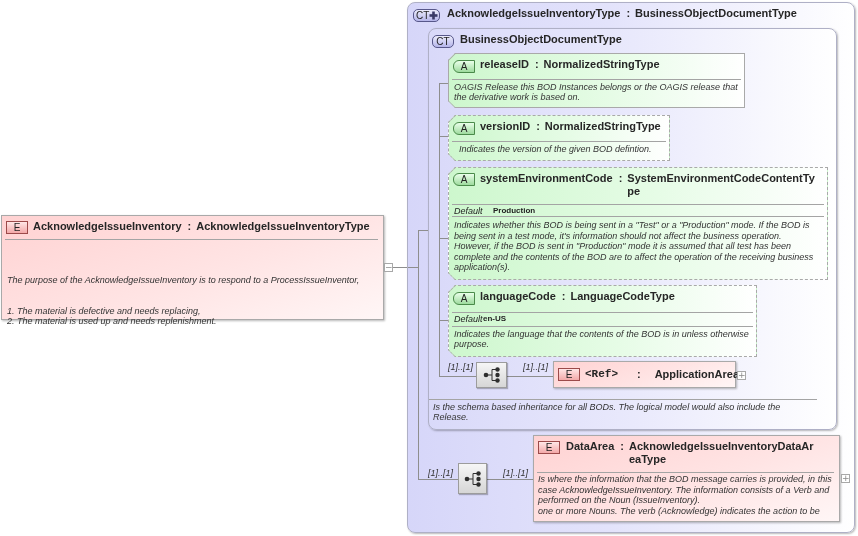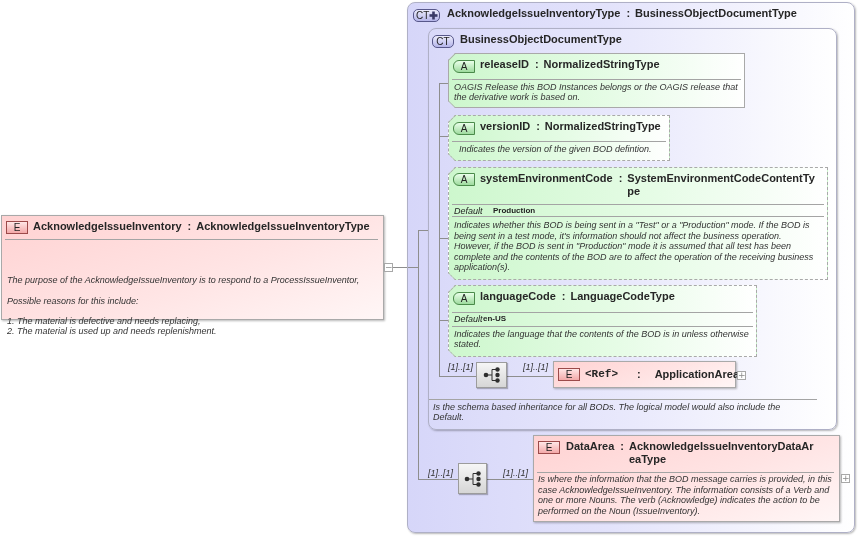--- a/index.html
+++ b/index.html
@@ -75,21 +75,20 @@
     <div class="badge badge-e" style="left:4px;top:5px;">E</div>
     <div class="title" style="left:31px;top:4px;">
       <span>AcknowledgeIssueInventory</span>
       <span class="sep">:</span>
       <span>AcknowledgeIssueInventoryType</span>
     </div>
     <div class="hr" style="left:3px;top:23px;width:373px;"></div>
     <div class="doc" style="left:5px;top:27px;margin-top:32px;">
       <span>The purpose of the AcknowledgeIssueInventory is to respond to a ProcessIssueInventor,</span>
       <span></span>
-      <span>Possible reasons for this include:</span>
       <span></span>
       <span>1. The material is defective and needs replacing,</span>
       <span>2. The material is used up and needs replenishment.</span>
     </div>
   </div>
   <div class="toggle" style="left:384px;top:263px;">−</div>
   <div class="ln" style="left:393px;top:267px;width:14px;height:1px;"></div>
 
   <div class="ct-box ct-outer">
     <div class="badge badge-ct badge-ctx" style="left:5px;top:6px;">
@@ -191,21 +190,21 @@
           </span>
         </div>
         <div class="hr" style="left:3px;top:26px;width:301px;"></div>
         <div class="def-row" style="left:5px;top:28px;">
           <span class="def-label">Default</span>
           <span class="def-val" style="left:29px;">en-US</span>
         </div>
         <div class="hr" style="left:3px;top:40px;width:301px;"></div>
         <div class="doc" style="left:5px;top:43px;">
           <span>Indicates the language that the contents of the BOD is in unless otherwise</span>
-          <span>stated.</span>
+          <span>purpose.</span>
         </div>
       </div>
 
       <div class="mult" style="left:19px;top:333px;">[1]..[1]</div>
       <div class="seq" style="left:47px;top:333px;width:31px;height:26px;">
         <svg width="18" height="16" viewBox="0 0 18 16">
           <circle cx="3" cy="8" r="2.3" fill="#2e2e2e"></circle>
           <line x1="3" y1="8" x2="9" y2="8" stroke="#2e2e2e" stroke-width="1"></line>
           <line x1="9" y1="2.5" x2="9" y2="13.5" stroke="#2e2e2e" stroke-width="1"></line>
           <line x1="9" y1="2.5" x2="14" y2="2.5" stroke="#2e2e2e" stroke-width="1"></line>
@@ -225,21 +224,21 @@
         <div class="title" style="left:83px;top:6px;">
           <span>:</span>
           <span style="margin-left:14px;">ApplicationArea</span>
         </div>
       </div>
       <div class="toggle" style="left:308px;top:342px;">+</div>
 
       <div class="hr" style="left:0px;top:370px;width:388px;"></div>
       <div class="doc" style="left:4px;top:373px;">
         <span>Is the schema based inheritance for all BODs. The logical model would also include the</span>
-        <span>Default.</span>
+        <span>Release.</span>
       </div>
     </div>
 
     <div class="mult" style="left:20px;top:465px;">[1]..[1]</div>
     <div class="seq" style="left:50px;top:460px;width:29px;height:31px;">
       <svg width="18" height="16" viewBox="0 0 18 16">
         <circle cx="3" cy="8" r="2.3" fill="#2e2e2e"></circle>
         <line x1="3" y1="8" x2="9" y2="8" stroke="#2e2e2e" stroke-width="1"></line>
         <line x1="9" y1="2.5" x2="9" y2="13.5" stroke="#2e2e2e" stroke-width="1"></line>
         <line x1="9" y1="2.5" x2="14" y2="2.5" stroke="#2e2e2e" stroke-width="1"></line>
@@ -258,19 +257,19 @@
         <span class="sep">:</span>
         <span class="ty">
           <span>AcknowledgeIssueInventoryDataAr</span>
           <span>eaType</span>
         </span>
       </div>
       <div class="hr" style="left:3px;top:36px;width:297px;"></div>
       <div class="doc wide" style="left:4px;top:38px;">
         <span>Is where the information that the BOD message carries is provided, in this</span>
         <span>case AcknowledgeIssueInventory. The information consists of a Verb and</span>
+        <span>performed on the Noun (IssueInventory).</span>
         <span>one or more Nouns. The verb (Acknowledge) indicates the action to be</span>
-        <span>performed on the Noun (IssueInventory).</span>
       </div>
     </div>
     <div class="toggle" style="left:433px;top:471px;">+</div>
   </div>
 </div>
 
 </body></html>

